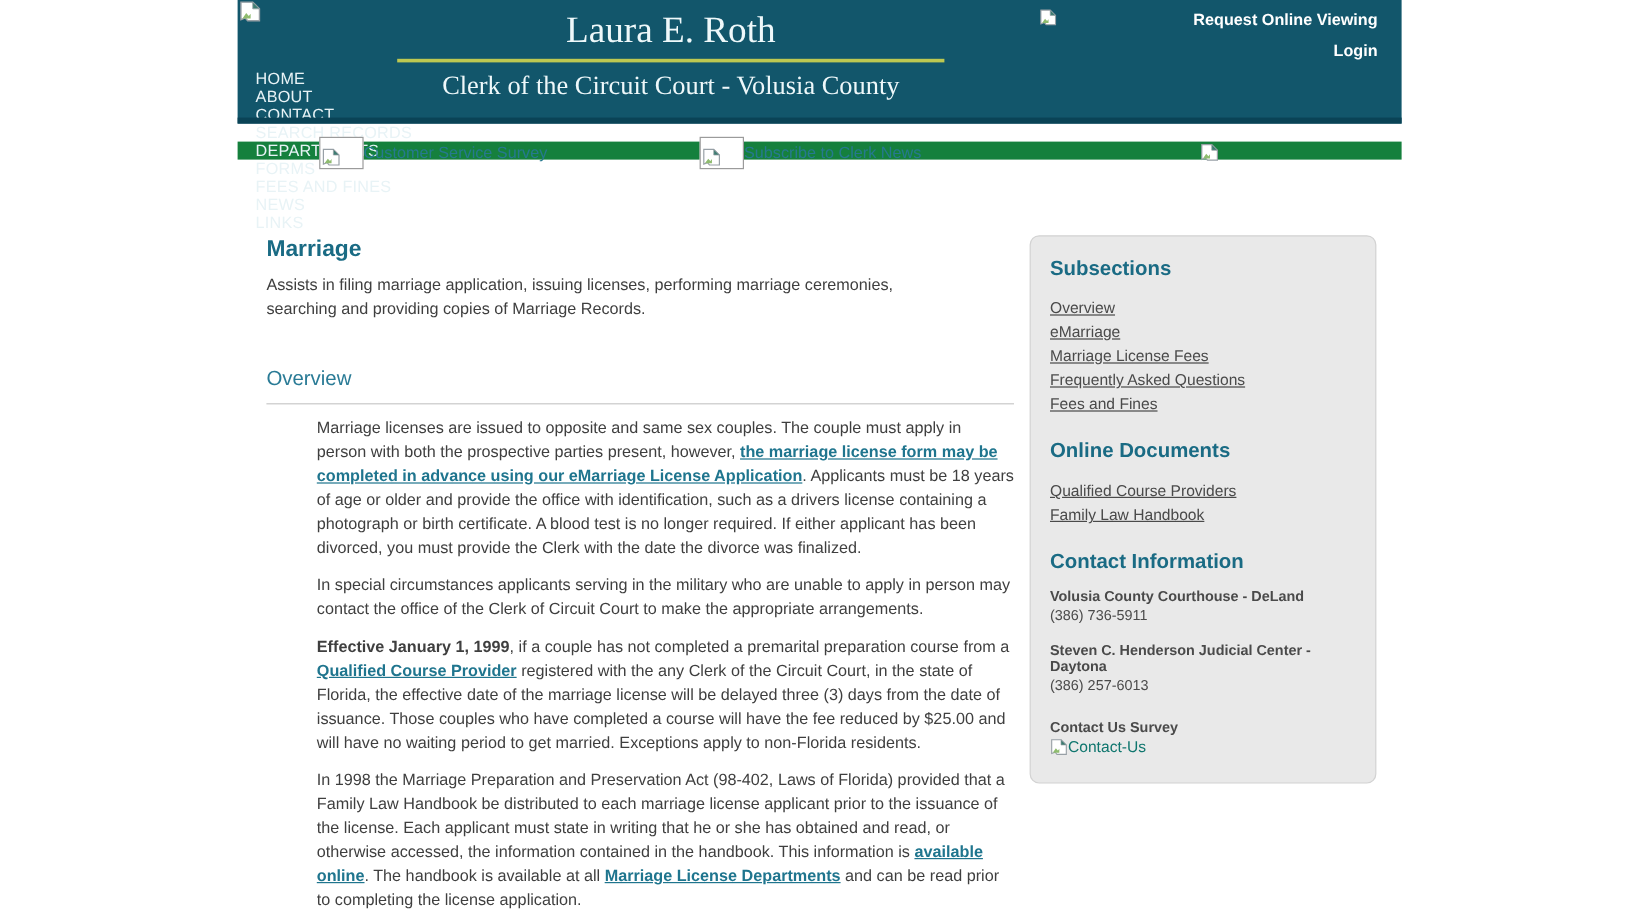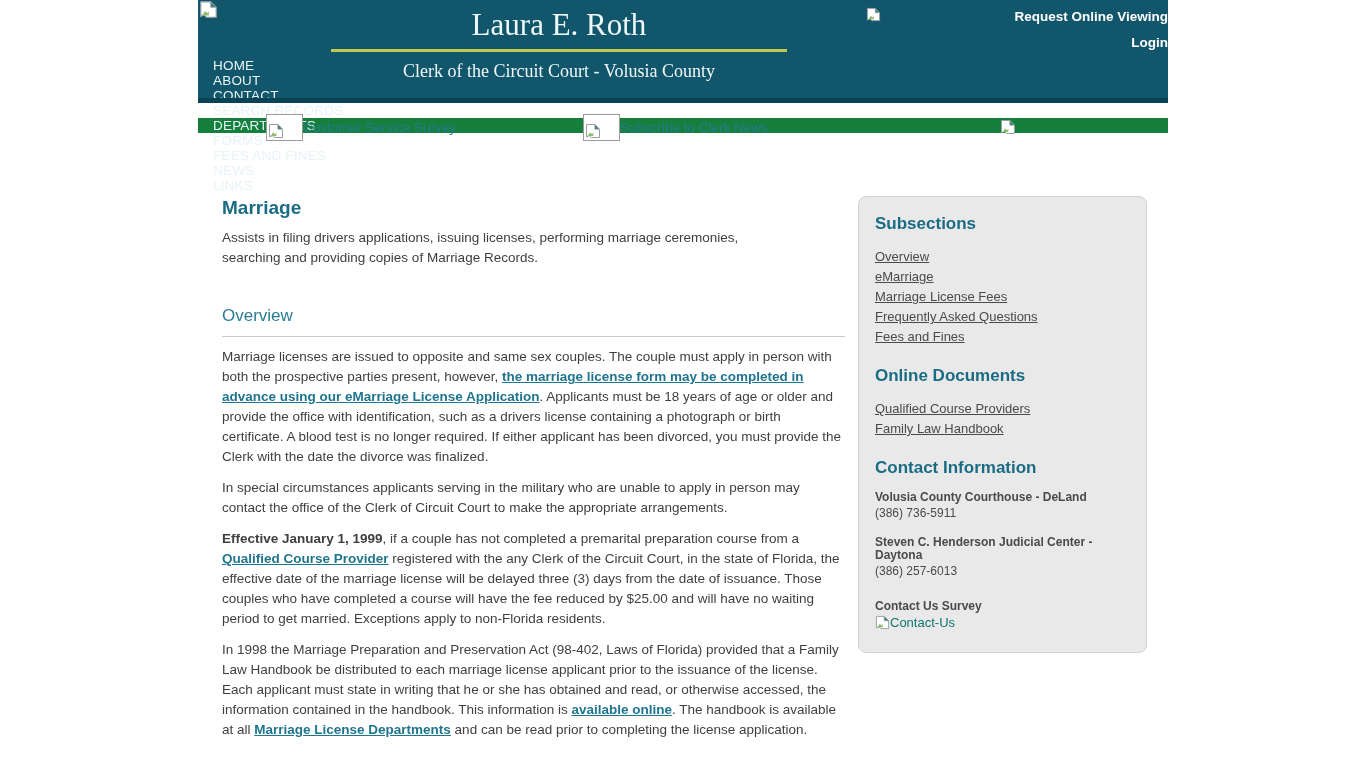--- a/index.html
+++ b/index.html
@@ -7,23 +7,23 @@
               font-family:"Liberation Sans", sans-serif; }
   .page { width:970px; margin:0 auto; position:relative; }
 
   
   .header { position:relative; height:103px; background:#12566b; }
   .corner-broken { position:absolute; left:1px; top:0; }
   .title-block { position:absolute; left:0; top:7px; width:722px; text-align:center;
                  color:#eef8fa; font-family:"Liberation Serif", serif; }
   .site-title { font-size:31px; line-height:36px; }
   .accent-line { width:456px; height:3px; background:#bdc851; margin:6px auto 6px; }
-  .site-subtitle { font-size:18px; line-height:26px; }
+  .site-subtitle { font-size:22px; line-height:26px; }
   .header-broken { position:absolute; left:668px; top:7px; }
-  .header-right { position:absolute; right:0; top:4px; text-align:right; }
+  .header-right { position:absolute; right:20px; top:4px; text-align:right; }
   .header-right a { display:block; color:#ffffff; font-weight:bold; font-size:13.5px;
                     line-height:26px; text-decoration:none; }
   .nav { position:absolute; left:0; bottom:5px; right:0; height:40px; display:flex;flex-direction:column; }
   .nav a { display:flex; align-items:center; padding:0 15px; color:#e8f3f6;
            font-size:13.5px; text-decoration:none; letter-spacing:0.2px; white-space:nowrap; }
   .nav a.active { background:#15803d; }
   .nav-strip { position:absolute; left:0; right:0; bottom:0; height:5px; background:#0a4356; }
 
   
   .quick-row { position:relative; height:80px; }
@@ -35,21 +35,21 @@
   .lone-broken { position:absolute; top:16px; }
 
   
   .content { display:flex; align-items:flex-start; }
   .main-col { width:623px; margin-left:24px; padding-top:14px; }
   .page-title { color:#1a6b84; font-size:19px; font-weight:bold; margin-bottom:9px; }
   .intro { color:#3f3f3f; font-size:13.5px; line-height:20px; max-width:572px; }
   .section-title { color:#2a7b96; font-size:17px; font-weight:normal;
                    margin-top:38px; margin-bottom:10px; }
   .rule { border:none; border-top:1px solid #c9c9c9; margin:0 0 10px 0; }
-  .para { color:#3f3f3f; font-size:13.5px; line-height:20px; margin-bottom:11px; }
+  .para { color:#3f3f3f; font-size:13.5px; line-height:20px; margin-bottom:11px;margin-left:42px; }
   .para a { color:#1f758e; font-weight:bold; text-decoration:underline; }
   .para b { font-weight:bold; }
 
   
   .sidebar { width:289px; margin-left:13px; margin-top:13px; background:#e9e9e9;
              border:1px solid #d2d2d2; border-radius:8px; padding:17px 28px 22px 16px; }
   .sb-title { color:#1a6b84; font-size:17px; font-weight:bold; margin-bottom:13px; }
   .sb-links { margin-bottom:19px; }
   .sb-links a { display:block; color:#4a4a4a; font-size:13px; line-height:20px;
                 text-decoration:underline; }
@@ -138,21 +138,21 @@
           <path d="M9.8 1.5 L14.5 6.2 H9.8 Z" fill="#3e7d72" stroke="#98a0a6" stroke-width="0.6"></path>
           <path d="M2.6 12.9 L5.2 9.2 L7 11.2 L8.3 9.6 L8.3 13 L5 13 Z" fill="#8fbc6f"></path>
         </svg>
       </span>
   </div>
 
   <div class="content">
 
     <div class="main-col">
       <h1 class="page-title">Marriage</h1>
-      <p class="intro">Assists in filing drivers applications, issuing licenses, performing marriage ceremonies, searching and providing copies of Marriage Records.</p>
+      <p class="intro">Assists in filing marriage application, issuing licenses, performing marriage ceremonies, searching and providing copies of Marriage Records.</p>
       <h2 class="section-title">Overview</h2>
       <hr class="rule">
       <div>
           <p class="para"><span>Marriage licenses are issued to opposite and same sex couples. The couple must apply in person with both the prospective parties present, however, </span><a href="#">the marriage license form may be completed in advance using our eMarriage License Application</a><span>. Applicants must be 18 years of age or older and provide the office with identification, such as a drivers license containing a photograph or birth certificate. A blood test is no longer required. If either applicant has been divorced, you must provide the Clerk with the date the divorce was finalized.</span></p>
           <p class="para"><span>In special circumstances applicants serving in the military who are unable to apply in person may contact the office of the Clerk of Circuit Court to make the appropriate arrangements.</span></p>
           <p class="para"><b>Effective January 1, 1999</b><span>, if a couple has not completed a premarital preparation course from a </span><a href="#">Qualified Course Provider</a><span> registered with the any Clerk of the Circuit Court, in the state of Florida, the effective date of the marriage license will be delayed three (3) days from the date of issuance. Those couples who have completed a course will have the fee reduced by $25.00 and will have no waiting period to get married. Exceptions apply to non-Florida residents.</span></p>
           <p class="para"><span>In 1998 the Marriage Preparation and Preservation Act (98-402, Laws of Florida) provided that a Family Law Handbook be distributed to each marriage license applicant prior to the issuance of the license. Each applicant must state in writing that he or she has obtained and read, or otherwise accessed, the information contained in the handbook. This information is </span><a href="#">available online</a><span>. The handbook is available at all </span><a href="#">Marriage License Departments</a><span> and can be read prior to completing the license application.</span></p>
         </div>
     </div>
 

